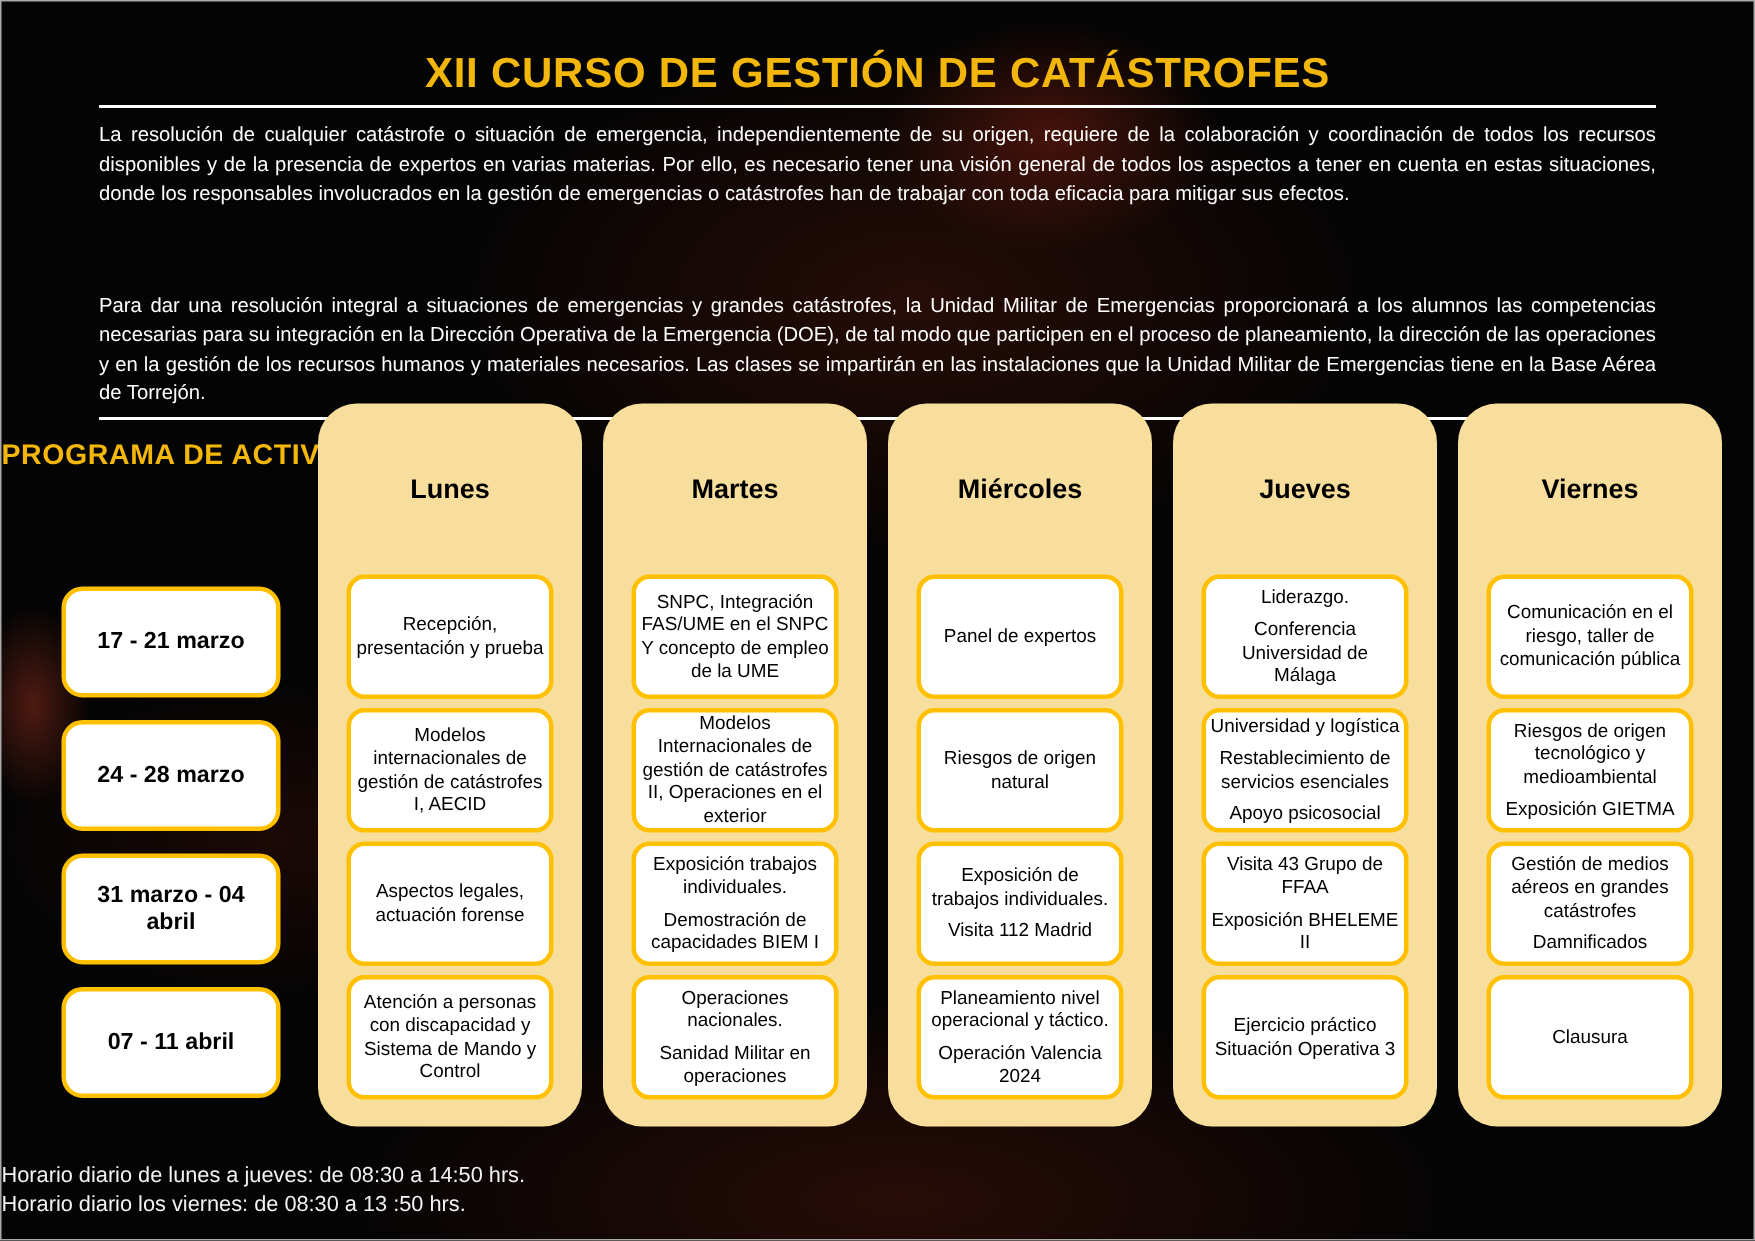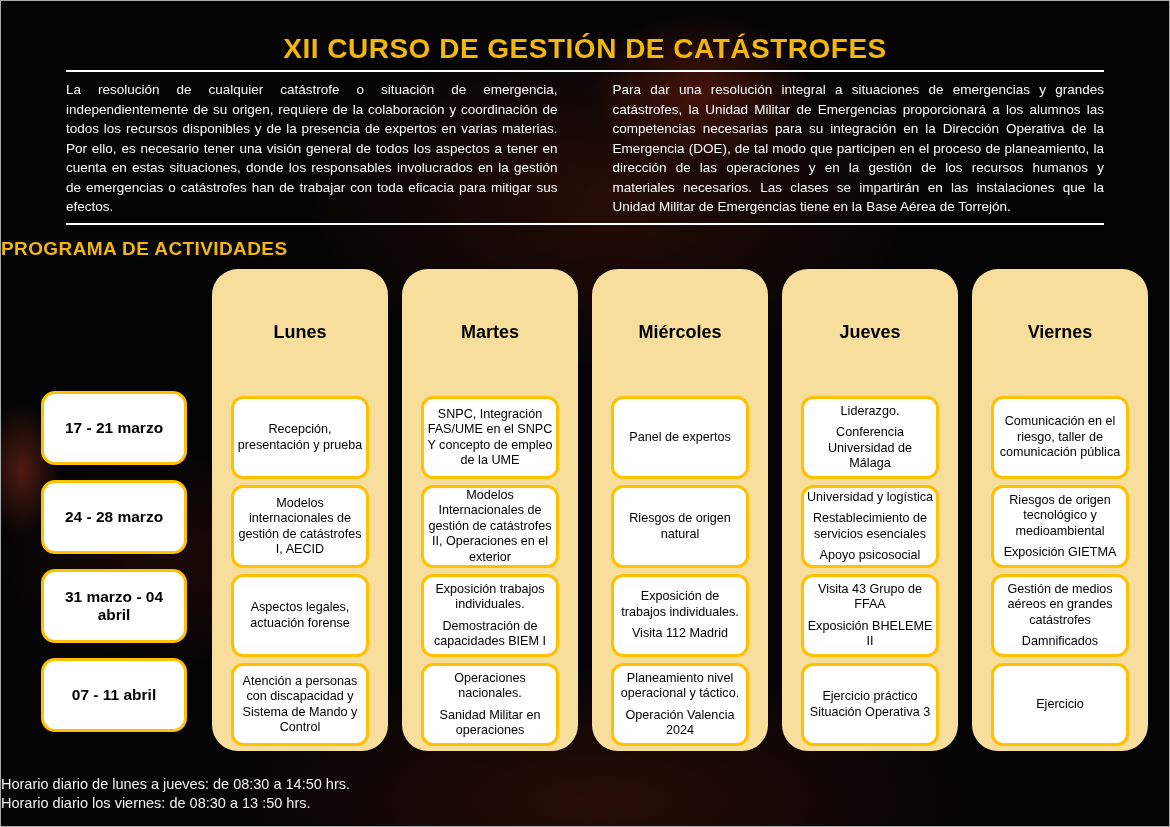--- a/index.html
+++ b/index.html
@@ -29,21 +29,21 @@
     text-align:center;
     color:var(--gold);
     font-size:28px;
     font-weight:bold;
     letter-spacing:.5px;
   }
   .rule{
     height:2px;background:#fff;margin:5px 65px 0;
   }
   .intro-row{
-    display:flex;gap:55px;margin:8px 65px 0;
+    display:flex;gap:55px;margin:8px 65px 0;flex-direction:column;
   }
   .intro-col{
     flex:1;
     font-size:13.5px;
     line-height:19.5px;
     text-align:justify;
     color:#fdfdfd;
   }
   .rule.bottom{margin-top:6px;}
   .section-title{
@@ -68,21 +68,21 @@
     padding:16px 4px;
   }
   .day-panels{display:flex;gap:14px;}
   .day-panel{
     width:176px;height:482px;
     background:var(--panel-bg);
     border-radius:26px;
     padding:0 19px 15px;
   }
   .day-header{
-    height:127px;display:flex;align-items:center;justify-content:center;
+    height:114px;display:flex;align-items:center;justify-content:center;
     color:#000;font-weight:bold;font-size:18px;
   }
   .cell{
     height:83px;margin-bottom:6px;
     background:#fff;border:3px solid var(--border-gold);border-radius:12px;
     display:flex;flex-direction:column;align-items:center;justify-content:center;
     text-align:center;color:#000;font-size:12.6px;line-height:15.5px;
     padding:2px 3px;
   }
   .cell:last-child{margin-bottom:0;}
@@ -197,21 +197,21 @@
         </div>
         <div class="cell">
           <p>Riesgos de origen tecnológico y medioambiental</p>
           <p>Exposición GIETMA</p>
         </div>
         <div class="cell">
           <p>Gestión de medios aéreos en grandes catástrofes</p>
           <p>Damnificados</p>
         </div>
         <div class="cell">
-          <p>Ejercicio</p>
+          <p>Clausura</p>
         </div>
       </div>
     </div>
 </div>
 
 <div class="footer">
   <div>Horario diario de lunes a jueves: de 08:30 a 14:50 hrs.</div>
   <div>Horario diario los viernes: de 08:30 a 13 :50 hrs.</div>
 </div>
 

